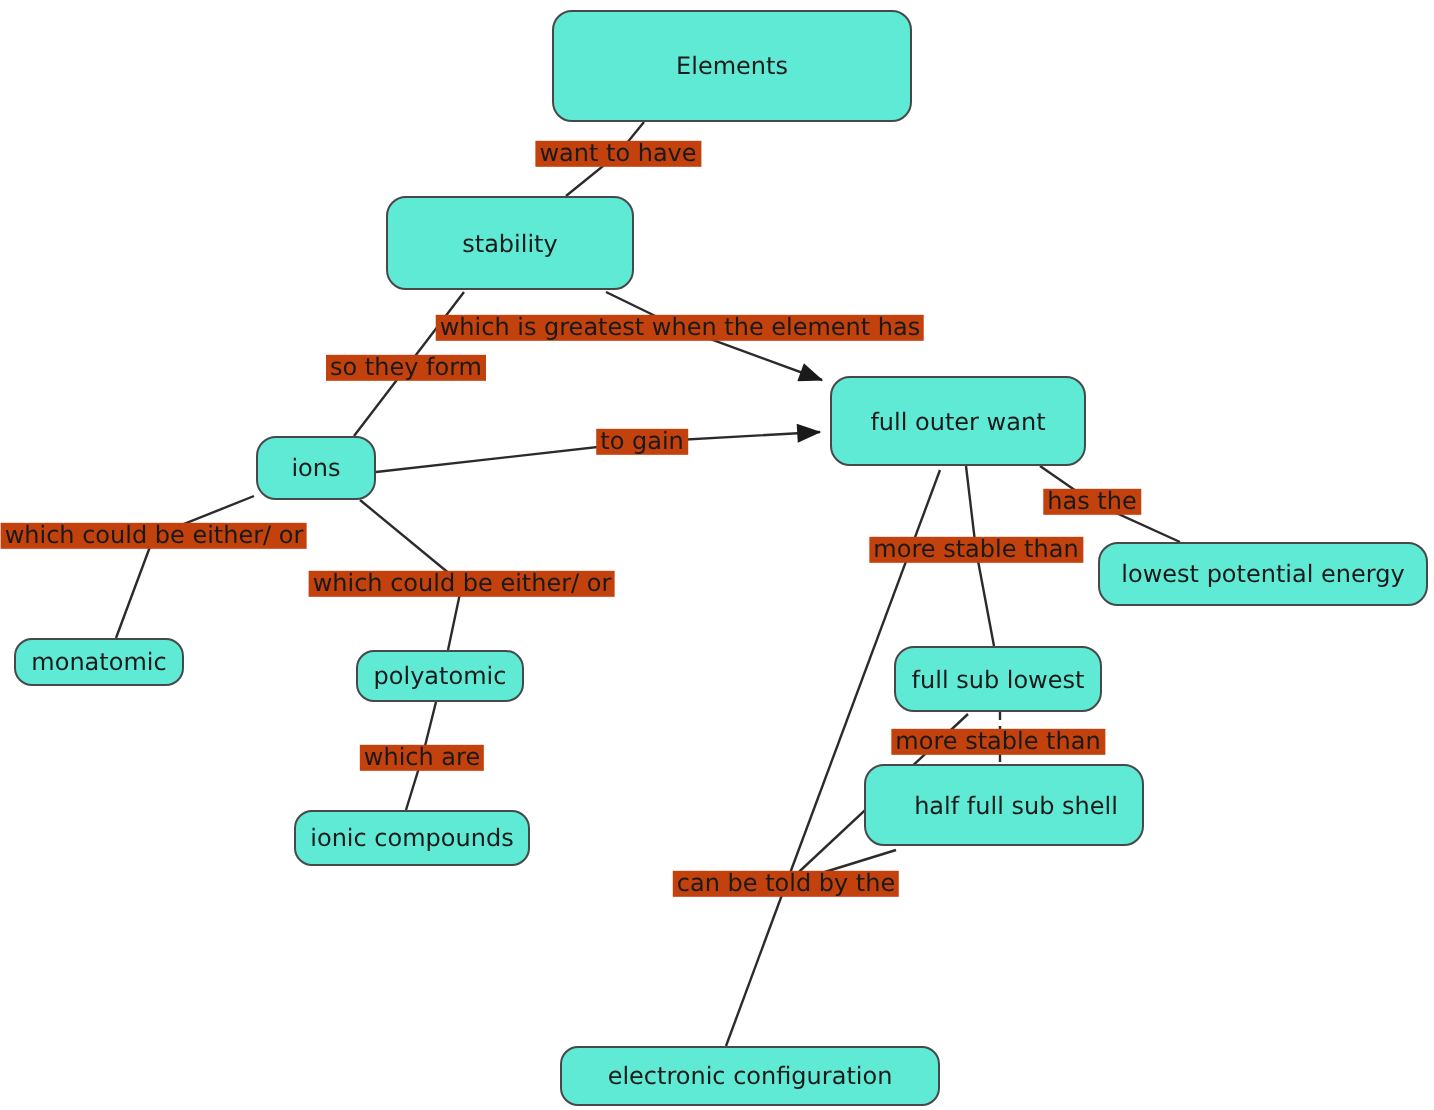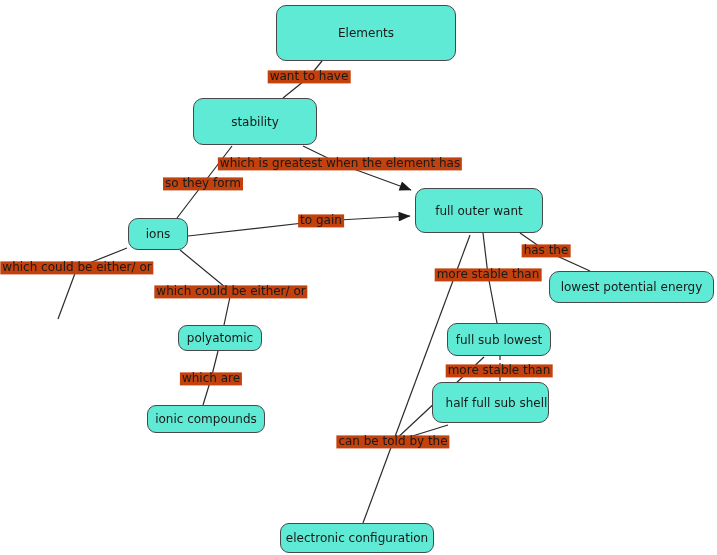--- a/index.html
+++ b/index.html
@@ -18,25 +18,25 @@
   .lbl{
     position:absolute;z-index:3;transform:translate(-50%,-50%);
     background:#c2410c;padding:0 2px;white-space:nowrap;line-height:1.1;
   }
   .n-elements{left:276px;top:5px;width:180px;height:56px;}
   .n-stability{left:193px;top:98px;width:124px;height:47px;}
   .n-ions{left:128px;top:218px;width:60px;height:32px;}
   .n-full-outer-shell{left:415px;top:188px;width:128px;height:45px;}
   .n-lowest-potential-energy{left:549px;top:271px;width:165px;height:32px;}
   .n-full-sub-shell{left:447px;top:323px;width:104px;height:33px;}
-  .n-half-full-sub-shell{left:432px;top:382px;width:117px;height:41px;padding-left:12px;}
+  .n-half-full-sub-shell{left:432px;top:382px;width:140px;height:41px;padding-left:12px;}
   .n-monatomic{left:7px;top:319px;width:85px;height:24px;border-radius:9px;}
   .n-polyatomic{left:178px;top:325px;width:84px;height:26px;border-radius:9px;}
   .n-ionic-compounds{left:147px;top:405px;width:118px;height:28px;border-radius:9px;}
-  .n-electronic-configuration{left:280px;top:523px;width:154px;height:30px;border-radius:9px;}
+  .n-electronic-configuration{left:280px;top:523px;width:190px;height:30px;border-radius:9px;}
   .l-want-to-have{left:309px;top:77px;}
   .l-which-is-greatest{left:340px;top:164px;}
   .l-so-they-form{left:203px;top:184px;}
   .l-to-gain{left:321px;top:221px;}
   .l-has-the{left:546px;top:251px;}
   .l-more-stable-1{left:488px;top:275px;}
   .l-more-stable-2{left:499px;top:371px;}
   .l-either-or-1{left:77px;top:268px;}
   .l-either-or-2{left:231px;top:292px;}
   .l-which-are{left:211px;top:379px;}
@@ -71,20 +71,21 @@
     </g>
   </svg>
 
   <div class="node n-elements">Elements</div>
   <div class="node n-stability">stability</div>
   <div class="node n-ions">ions</div>
   <div class="node n-full-outer-shell">full outer want</div>
   <div class="node n-lowest-potential-energy">lowest potential energy</div>
   <div class="node n-full-sub-shell">full sub lowest</div>
   <div class="node n-half-full-sub-shell">half full sub shell</div>
+  <div class="node n-monatomic">monatomic</div>
   <div class="node n-polyatomic">polyatomic</div>
   <div class="node n-ionic-compounds">ionic compounds</div>
   <div class="node n-electronic-configuration">electronic configuration</div>
 
   <div class="lbl l-want-to-have">want to have</div>
   <div class="lbl l-which-is-greatest">which is greatest when the element has</div>
   <div class="lbl l-so-they-form">so they form</div>
   <div class="lbl l-to-gain">to gain</div>
   <div class="lbl l-has-the">has the</div>
   <div class="lbl l-more-stable-1">more stable than</div>

